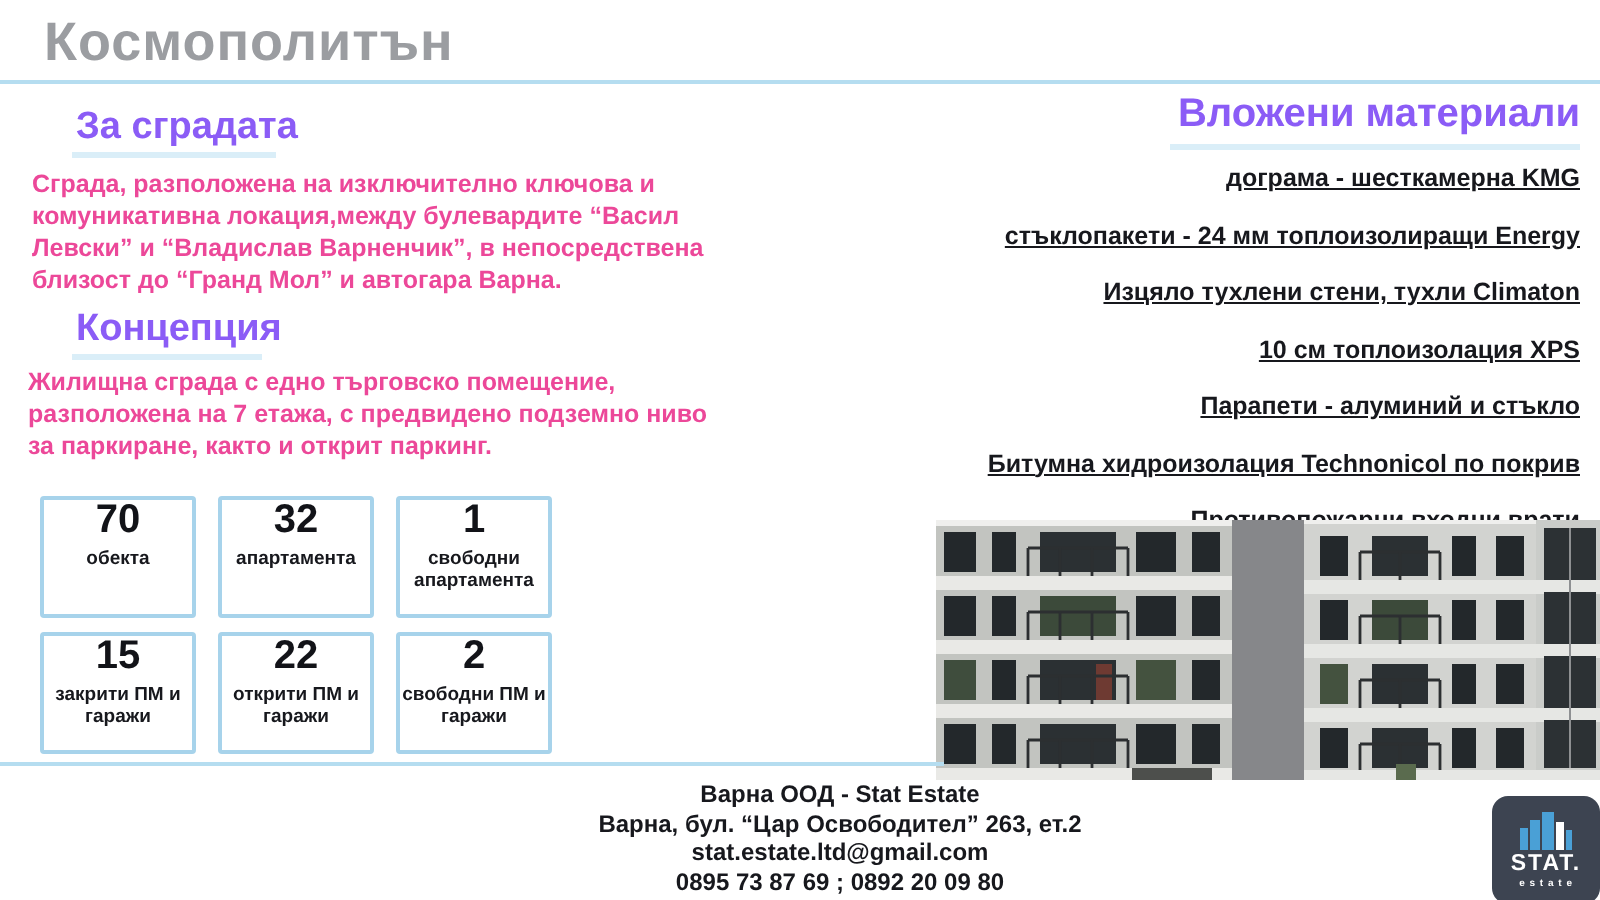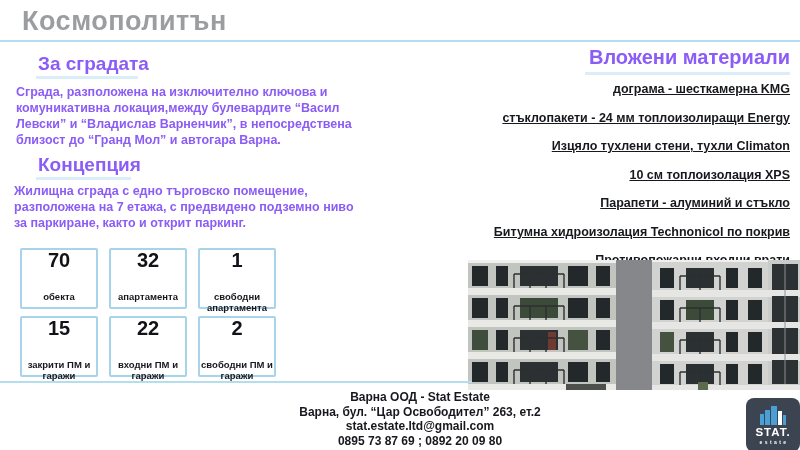--- a/index.html
+++ b/index.html
@@ -6,27 +6,27 @@
   .slide{position:relative;width:800px;height:450px;background:#ffffff;overflow:hidden;
          font-family:"Liberation Sans", sans-serif;font-weight:700;color:#17181d;}
   .abs{position:absolute;}
 
   .page-title{left:22px;top:6px;font-size:27px;letter-spacing:.5px;color:#9b9da1;}
   .top-rule{left:0;top:40px;width:800px;height:2px;background:#b5ddf0;}
 
   .section-heading{font-size:19px;color:#8b5cf6;}
   .heading-rule{height:3px;background:#daeef8;}
 
-  .body-text{font-size:12.5px;line-height:16px;color:#8b5cf6;}
+  .body-text{font-size:12.5px;line-height:16px;color:#ec4899;}
 
   .stats-grid{left:20px;top:248px;width:260px;display:flex;flex-wrap:wrap;gap:7px 11px;}
   .stat-box{width:78px;height:61px;box-sizing:border-box;border:2px solid #a7d3eb;border-radius:2px;
             background:#fff;display:flex;flex-direction:column;align-items:center;justify-content:flex-start;}
   .stat-value{font-size:20px;line-height:21px;color:#121318;}
-  .stat-label{font-size:9.5px;line-height:11px;text-align:center;margin-top:20px;color:#17181d;}
+  .stat-label{font-size:9.5px;line-height:11px;text-align:center;margin-top:3px;color:#17181d;}
 
   .materials{right:10px;top:46px;display:flex;flex-direction:column;align-items:flex-end;}
   .materials .section-heading{font-size:20px;}
   .materials .heading-rule{width:205px;margin-top:3px;}
   .materials-list{display:flex;flex-direction:column;align-items:flex-end;gap:14.5px;margin-top:7px;}
   .material-item{font-size:12.5px;line-height:14px;text-align:right;color:#17181d;text-decoration:underline;}
 
   .photo{left:468px;top:260px;width:332px;height:130px;}
   .bottom-rule{left:0;top:381px;width:472px;height:2px;background:#b5ddf0;}
 
@@ -65,21 +65,21 @@
     <div class="stat-box">
       <div class="stat-value">1</div>
       <div class="stat-label">свободни апартамента</div>
     </div>
     <div class="stat-box">
       <div class="stat-value">15</div>
       <div class="stat-label">закрити ПМ и гаражи</div>
     </div>
     <div class="stat-box">
       <div class="stat-value">22</div>
-      <div class="stat-label">входни ПМ и гаражи</div>
+      <div class="stat-label">открити ПМ и гаражи</div>
     </div>
     <div class="stat-box">
       <div class="stat-value">2</div>
       <div class="stat-label">свободни ПМ и гаражи</div>
     </div>
   </div>
 
   <div class="abs materials">
     <div class="section-heading">Вложени материали</div>
     <div class="heading-rule"></div>

